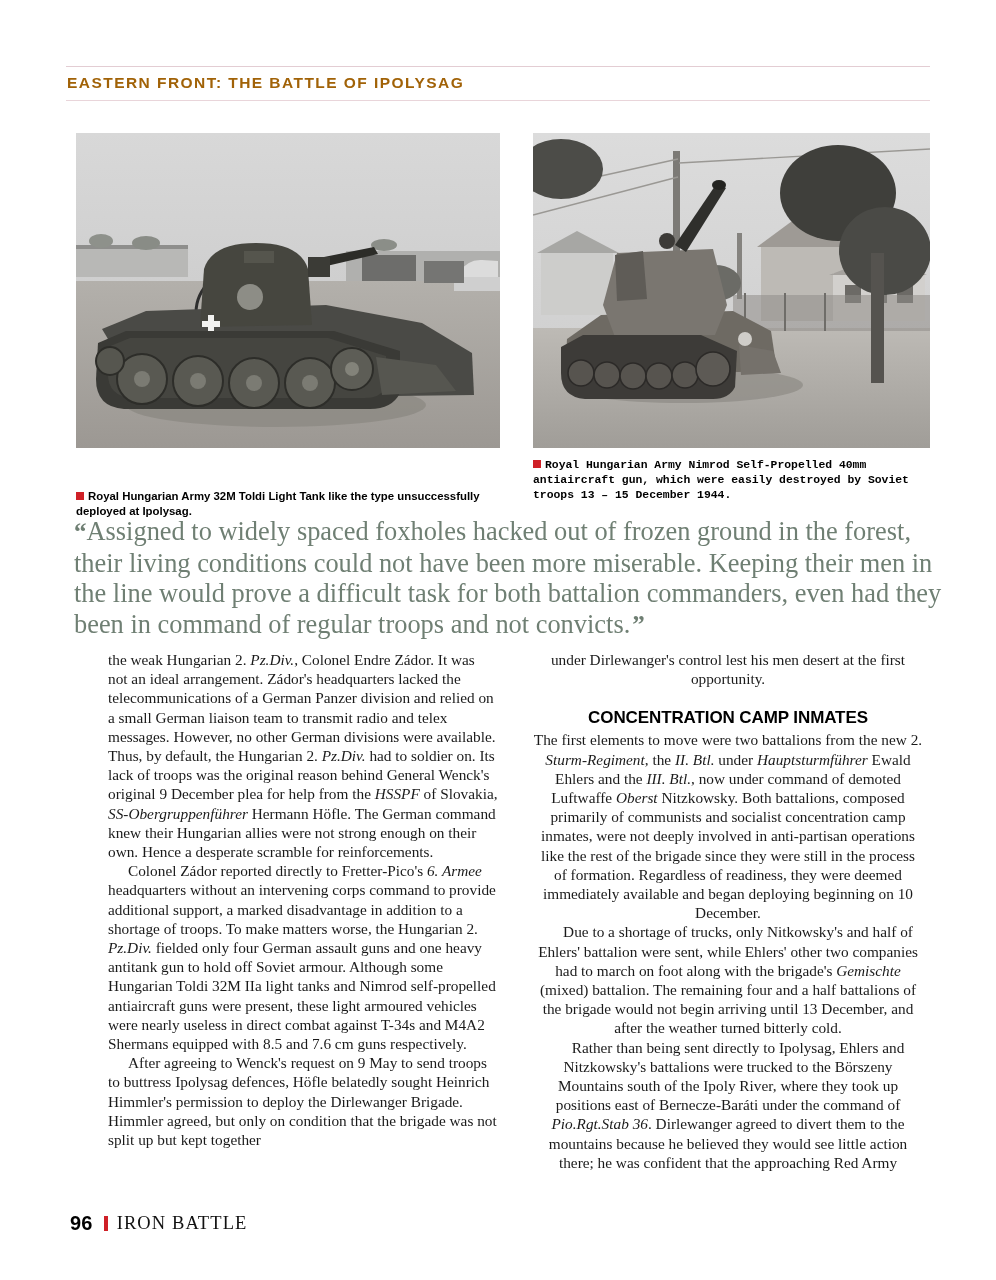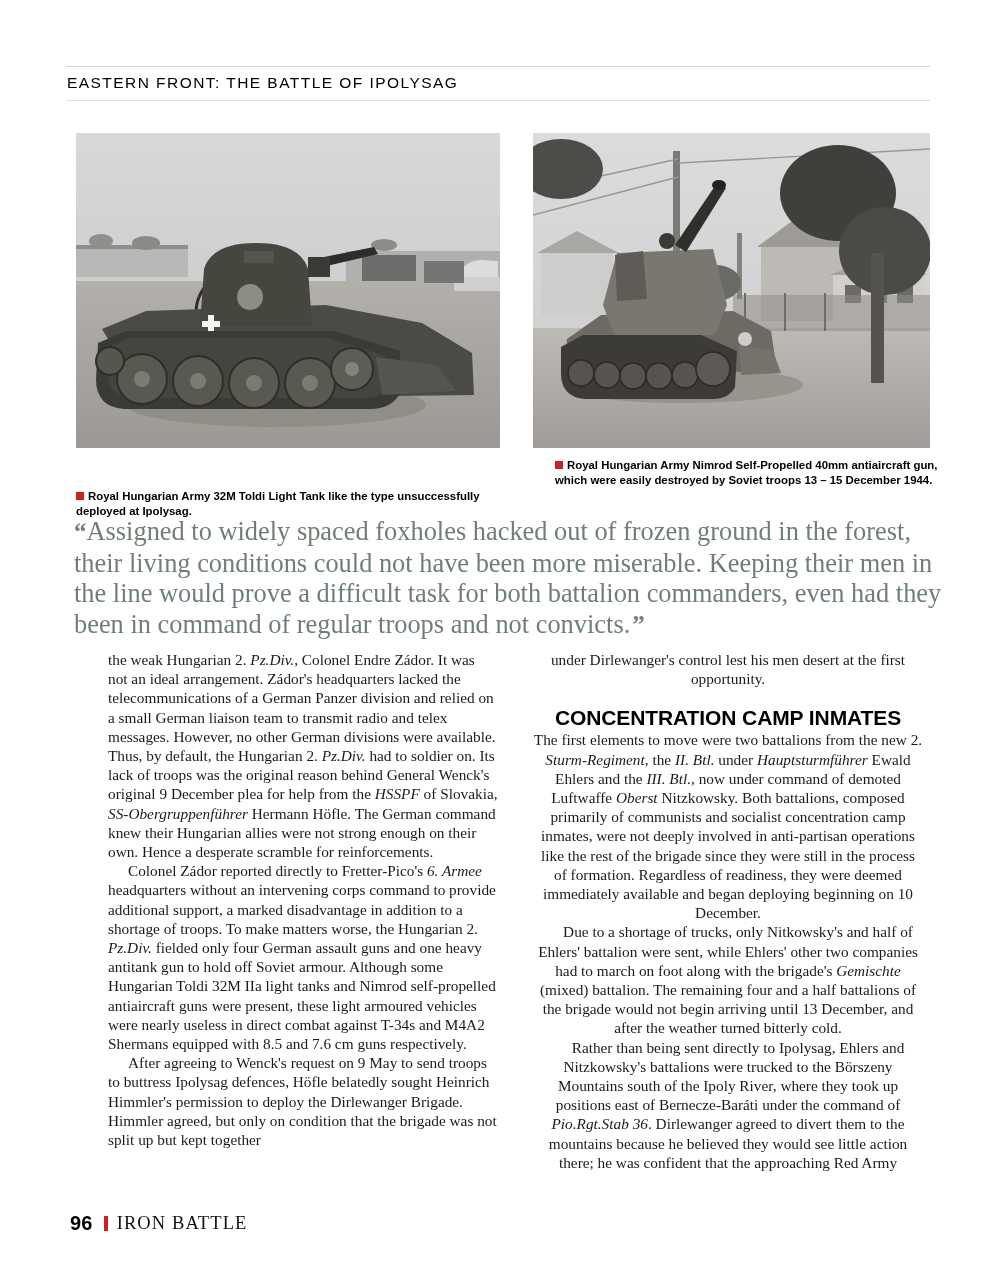--- a/index.html
+++ b/index.html
@@ -36,24 +36,24 @@
     background: #e3cdd3;
     width: 100%;
   }
   .header-rule.bottom {
     background: #e9d5da;
   }
   .header-title {
     font-family: "Liberation Sans", sans-serif;
     font-size: 15.5px;
     letter-spacing: 1.45px;
-    color: #000000;
+    color: #a16207;
     padding: 7px 0 8px 1px;
     white-space: nowrap;
-    font-weight: 400;
+    font-weight: 700;
   }
 
   
   .photo-row {
     position: absolute;
     left: 76px;
     top: 133px;
     width: 854px;
     height: 315px;
   }
@@ -72,21 +72,21 @@
   
   .caption {
     position: absolute;
     font-family: "Liberation Sans", sans-serif;
     font-size: 11.4px;
     font-weight: bold;
     line-height: 15.2px;
     color: #000;
   }
   .caption.left  { left: 76px;  top: 458px; width: 430px; margin-top: 31px; }
-  .caption.right { left: 555px; top: 458px; width: 400px; }
+  .caption.right { left: 533px; top: 458px; width: 400px; font-family: Liberation Mono, monospace; }
   .cap-marker {
     display: inline-block;
     width: 8px;
     height: 8px;
     background: #cf2027;
     margin-right: 4px;
     position: relative;
     top: 0px;
   }
 
@@ -122,21 +122,21 @@
     color: #1a1a1a;
   }
   .col.left  { left: 108px; }
   .col.right { left: 533px; text-align: center; }
 
   .col p { margin: 0; }
   .col p.indent { text-indent: 20px; }
 
   .section-head {
     font-family: "Liberation Sans", sans-serif;
-    font-size: 21px;
+    font-size: 17px;
     font-weight: bold;
     letter-spacing: -0.1px;
     color: #000;
     margin: 19px 0 2px 0;
     line-height: 21px;
   }
 
   em { font-style: italic; }
 
   

